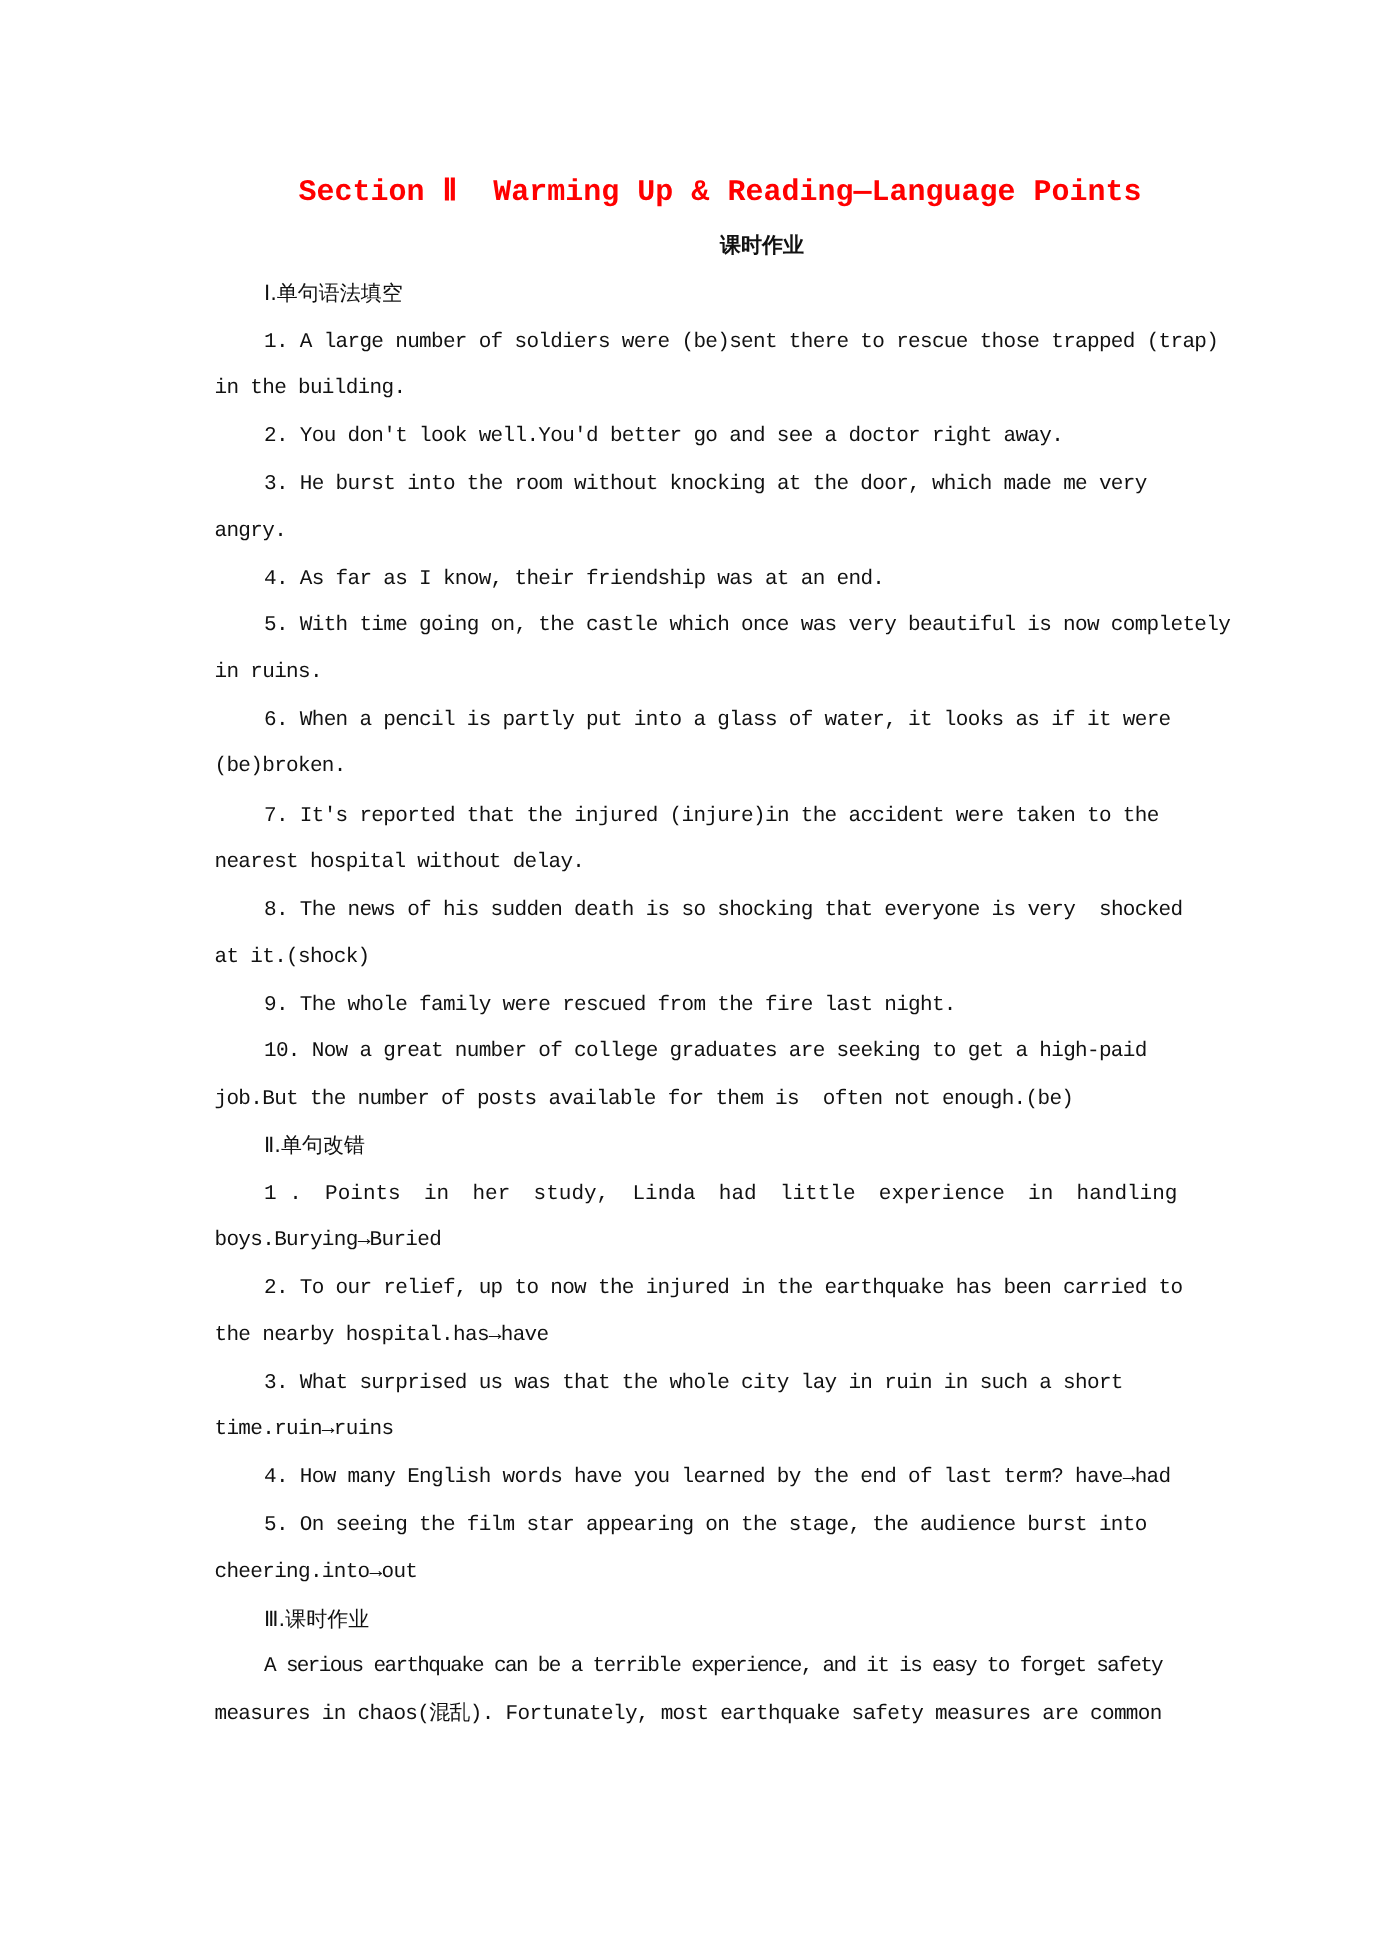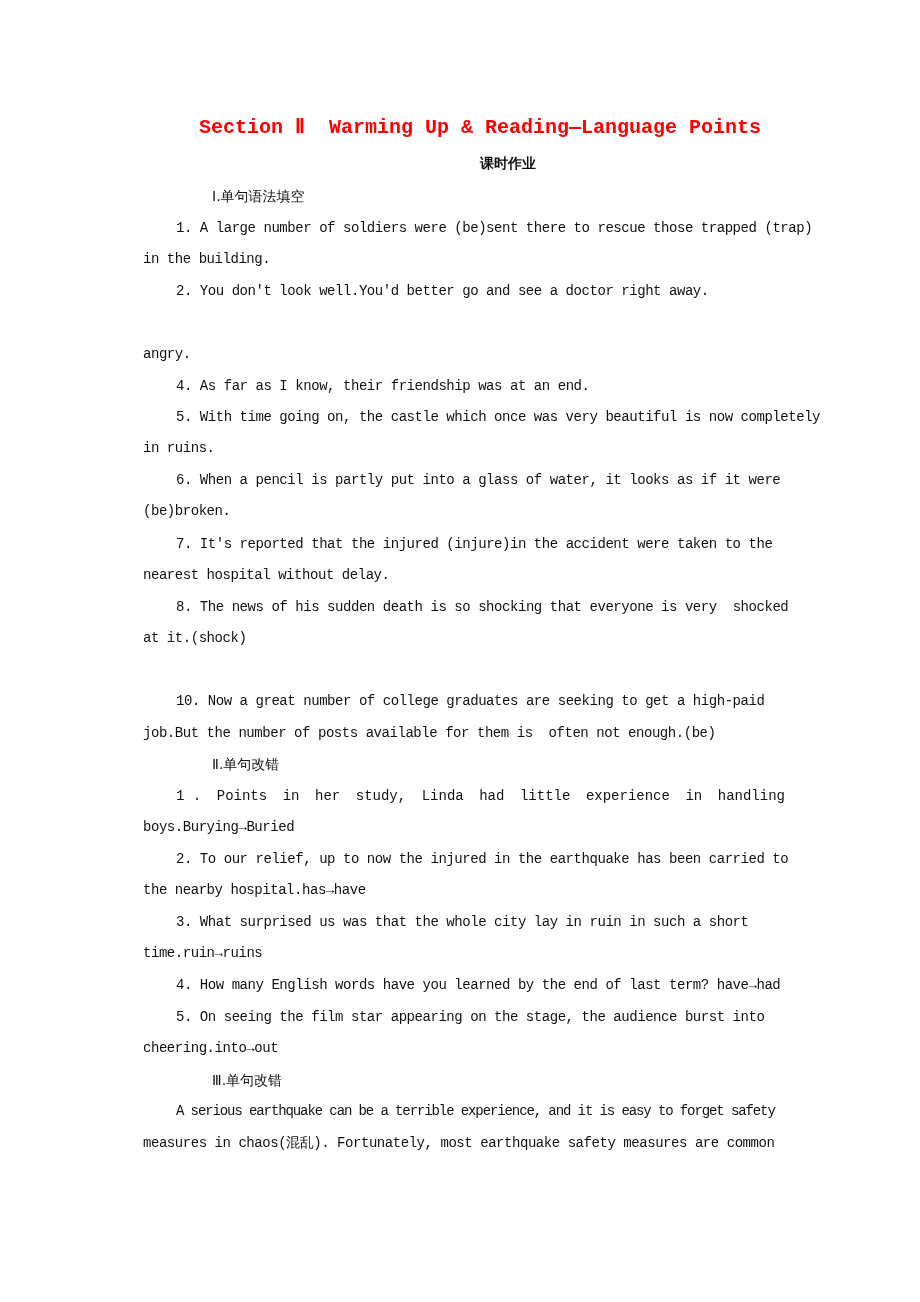--- a/index.html
+++ b/index.html
@@ -7,54 +7,56 @@
          font-family: "Liberation Mono", "DejaVu Sans Mono", monospace; color: #111; }
   .page { position: absolute; left: 4px; top: 0; width: 920px; height: 1002px; }
   .title { position: absolute; top: 114px; left: 0; width: 952px; text-align: center;
            font-family: "Liberation Mono", "DejaVu Sans Mono", monospace;
            font-size: 20px; font-weight: bold; color: #ff0000; letter-spacing: 0px; white-space: pre; }
   .subtitle { position: absolute; top: 155px; left: 0; width: 920px; text-align: center;
               font-family: "DejaVu Sans", sans-serif; font-size: 14px; font-weight: bold; color: #111; margin-left: 44px; }
   .line { position: absolute; left: 139px; font-size: 14px; line-height: 18px; white-space: pre; color: #111;
           font-family: "Liberation Mono", "DejaVu Sans Mono", monospace; letter-spacing: -0.45px; }
   .indent { left: 172px; }
-  .heading { font-family: "DejaVu Sans", "Liberation Mono", sans-serif; letter-spacing: 0; margin-left: 36px; }
+  .heading { font-family: "DejaVu Sans", "Liberation Mono", sans-serif; letter-spacing: 0; }
   .ans { text-decoration-style: double; text-underline-offset: 3px; text-decoration-thickness: 1px; }
   .just { display: flex; justify-content: space-between; width: 642px; letter-spacing: 0; }
 </style>
 </head>
 <body>
 
 <div class="page">
   <div class="title">Section Ⅱ  Warming Up &amp; Reading—Language Points</div>
   <div class="subtitle">课时作业</div>
 
   <div class="line indent heading" style="top:187px">Ⅰ.单句语法填空</div>
 
   <div class="line indent" style="top:219px"><span>1. </span><span>A large number of soldiers </span><span class="ans">were</span><span> (be)sent there to rescue those </span><span class="ans">trapped</span><span> (trap)</span></div>
   <div class="line" style="top:250px">in the building.</div>
 
   <div class="line indent" style="top:282px"><span>2. </span><span>You don't look well.You'd better go and see a doctor right </span><span class="ans">away</span><span>.</span></div>
 
+  <div class="line indent" style="top:314px"><span>3. </span><span>He burst </span><span class="ans">into</span><span> the room without knocking at the door, which made me very</span></div>
   <div class="line" style="top:345px">angry.</div>
 
   <div class="line indent" style="top:377px"><span>4. </span><span>As far as I know, their friendship was at </span><span class="ans">an</span><span> end.</span></div>
 
   <div class="line indent" style="top:408px"><span>5. </span><span>With time going on, the castle which once was very beautiful is now completely</span></div>
   <div class="line" style="top:439px"><span class="ans">in</span><span> ruins.</span></div>
 
   <div class="line indent" style="top:471px"><span>6. </span><span>When a pencil is partly put into a glass of water, it looks as if it </span><span class="ans">were</span></div>
   <div class="line" style="top:502px">(be)broken.</div>
 
   <div class="line indent" style="top:535px"><span>7. </span><span>It's reported that the </span><span class="ans">injured</span><span> (injure)in the accident were taken to the</span></div>
   <div class="line" style="top:566px">nearest hospital without delay.</div>
 
   <div class="line indent" style="top:598px"><span>8. </span><span>The news of his sudden death is so </span><span class="ans">shocking</span><span> that everyone is very  </span><span class="ans">shocked</span></div>
   <div class="line" style="top:629px">at it.(shock)</div>
 
+  <div class="line indent" style="top:661px"><span>9. </span><span>The whole family were rescued </span><span class="ans">from </span><span>the fire last night.</span></div>
 
   <div class="line indent" style="top:692px"><span>10. </span><span>Now a great number of college graduates </span><span class="ans">are</span><span> seeking to get a high-paid</span></div>
   <div class="line" style="top:724px"><span>job.But the number of posts available for them </span><span class="ans">is</span><span>  often not enough.(be)</span></div>
 
   <div class="line indent heading" style="top:755px">Ⅱ.单句改错</div>
 
   <div class="line indent just" style="top:787px; width:609px">
     <span>1 .</span>
     <span>Points</span>
     <span>in</span>
@@ -73,16 +75,16 @@
   <div class="line" style="top:881px"><span>the nearby hospital.</span><span class="ans">has→have</span></div>
 
   <div class="line indent" style="top:913px"><span>3. </span><span>What surprised us was that the whole city lay in ruin in such a short</span></div>
   <div class="line" style="top:944px"><span>time.</span><span class="ans">ruin→ruins</span></div>
 
   <div class="line indent" style="top:976px"><span>4. </span><span>How many English words have you learned by the end of last term? </span><span class="ans">have→had</span></div>
 
   <div class="line indent" style="top:1008px"><span>5. </span><span>On seeing the film star appearing on the stage, the audience burst into</span></div>
   <div class="line" style="top:1039px"><span>cheering.</span><span class="ans">into→out</span></div>
 
-  <div class="line indent heading" style="top:1071px">Ⅲ.单句改错</div>
+  <div class="line indent heading" style="top:1071px">Ⅲ.课时作业</div>
   <div class="line indent" style="top:1102px; letter-spacing:-1.1px">A serious earthquake can be a terrible experience, and it is easy to forget safety</div>
   <div class="line" style="top:1134px">measures in chaos(混乱). Fortunately, most earthquake safety measures are common</div>
 </div>
 
 </body></html>

